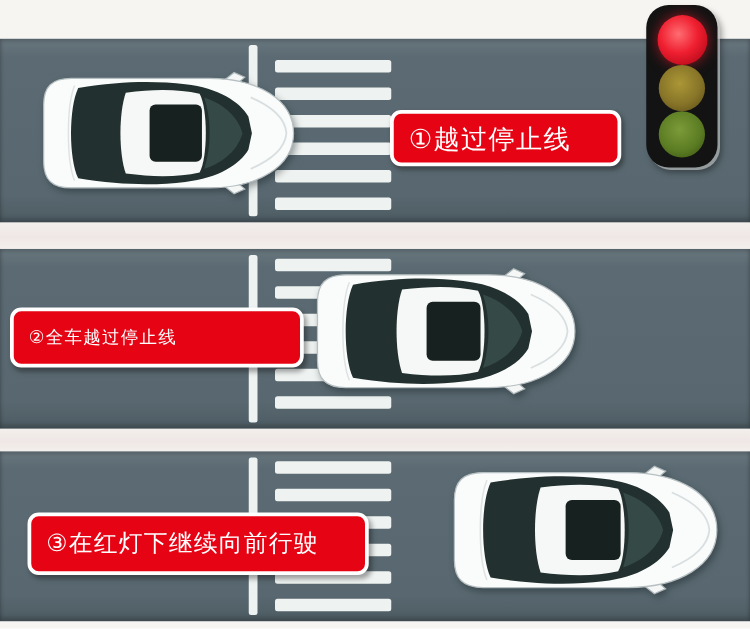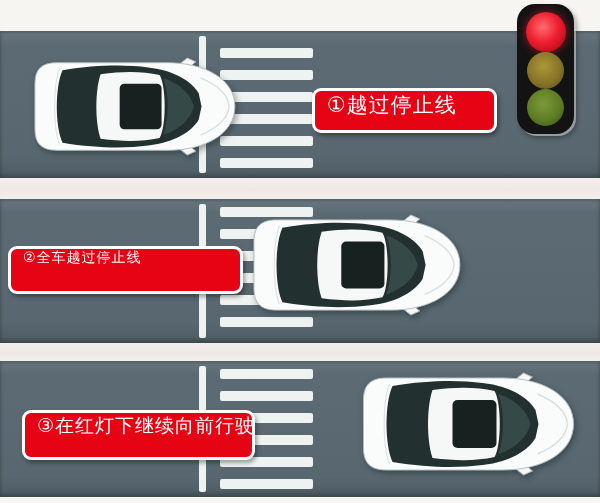--- a/index.html
+++ b/index.html
@@ -36,28 +36,28 @@
   .stripe:last-child{margin-bottom:0;}
   
   .car{position:absolute;z-index:3;filter:drop-shadow(2px 3px 3px rgba(15,25,30,.4));}
   #car1{left:28px;top:57px;width:210px;height:99px;}
   #car2{left:247px;top:214px;width:216px;height:102px;}
   #car3{left:356px;top:372px;width:221px;height:104px;}
   
   .banner{
     position:absolute;z-index:4;
     background:#e60313;border:3px solid #ffffff;border-radius:9px;
-    color:#ffffff;display:flex;
+    color:#ffffff;display:flex;align-items:center;
     padding:0 12px;box-sizing:border-box;
     box-shadow:2px 3px 4px rgba(0,0,0,.35);
     white-space:nowrap;letter-spacing:1px;
   }
   #banner1{left:312px;top:88px;width:185px;height:45px;font-size:21px;}
   #banner2{left:8px;top:246px;width:235px;height:48px;font-size:14px;}
-  #banner3{left:22px;top:410px;width:233px;height:50px;font-size:19px;}
+  #banner3{left:22px;top:410px;width:273px;height:50px;font-size:19px;}
   
   #traffic-light{
     position:absolute;left:517px;top:4px;width:57px;height:130px;z-index:5;
     background:#131313;border-radius:18px;
     display:flex;flex-direction:column;align-items:center;padding-top:8px;box-sizing:border-box;
     box-shadow:2px 2px 0 0 rgba(208,214,214,.6), 3px 4px 5px rgba(0,0,0,.35);
   }
   .light{border-radius:50%;}
   #light-red{width:40px;height:40px;
     background:radial-gradient(circle at 42% 38%,#ff6d72 0%,#ef1f30 45%,#c40f1f 75%,#7e0812 100%);

